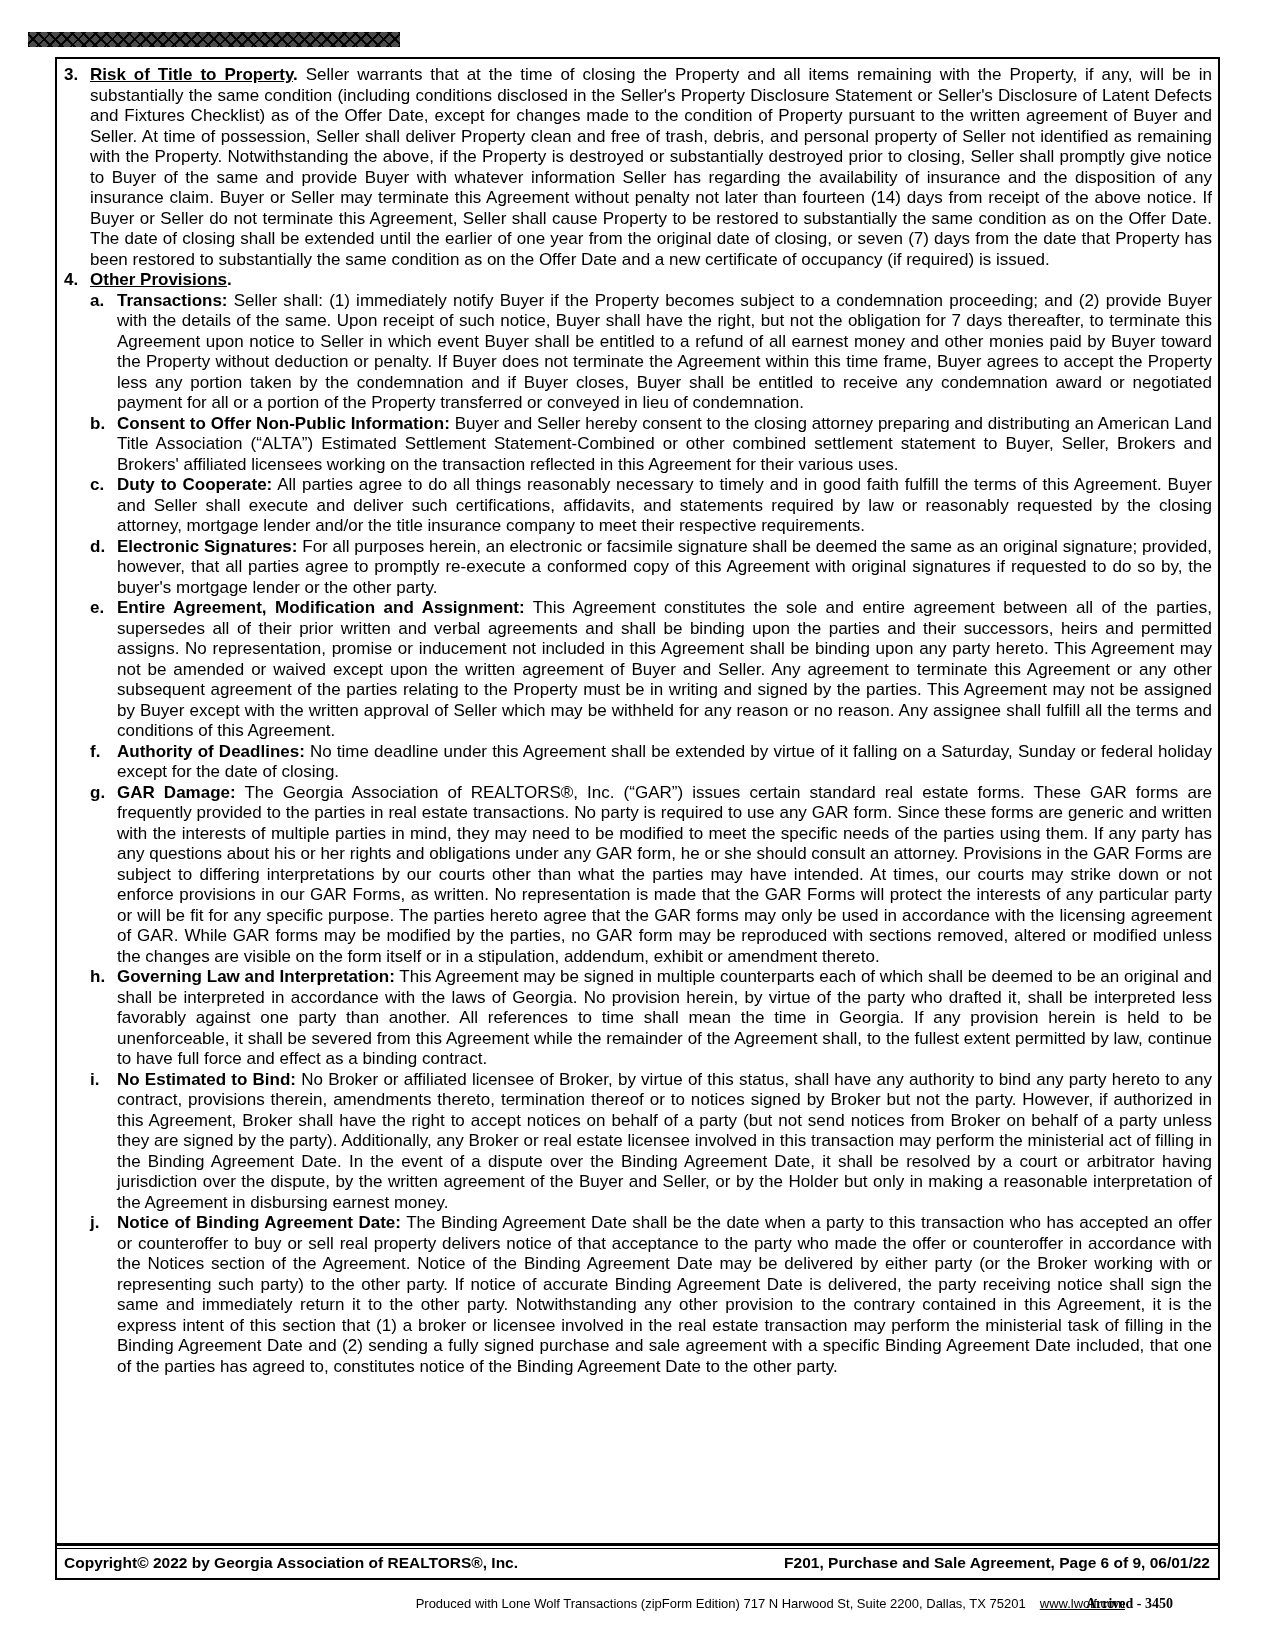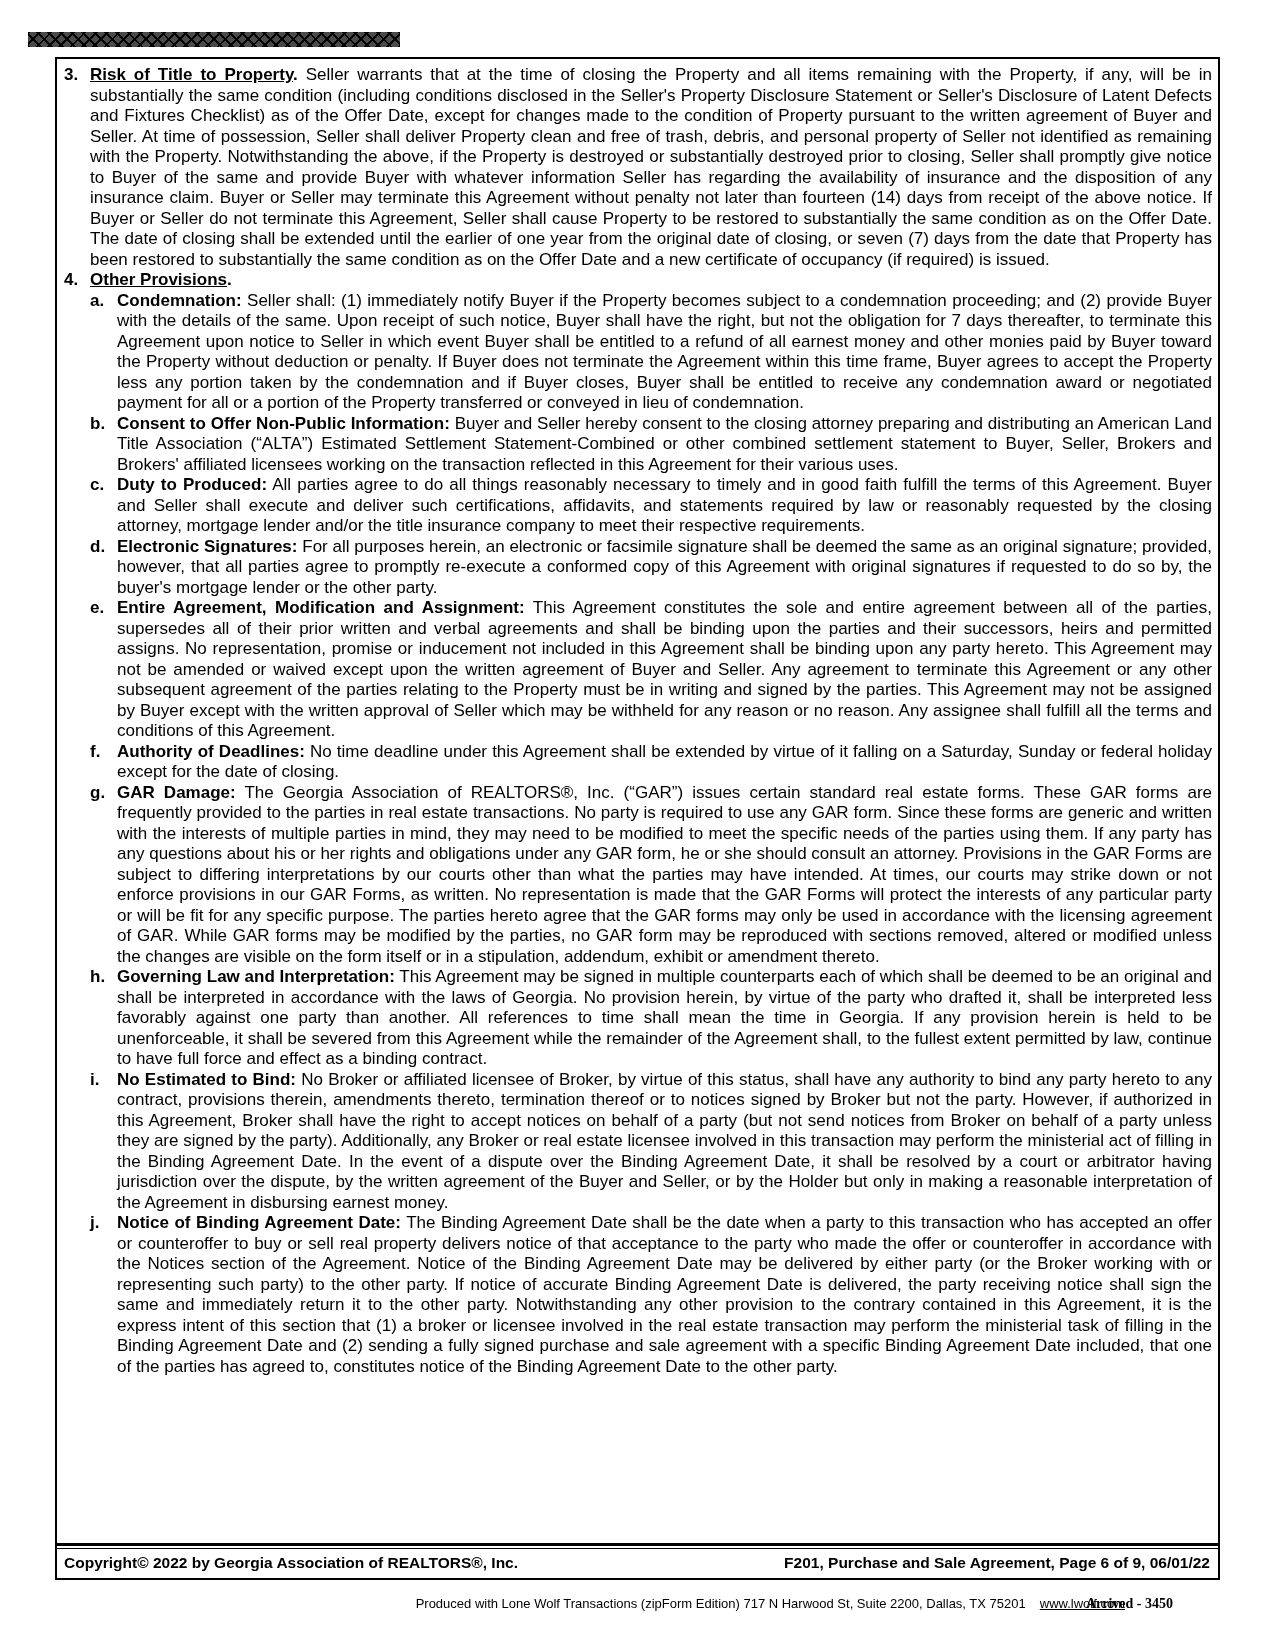--- a/index.html
+++ b/index.html
@@ -87,33 +87,33 @@
       <span class="sec-title">Risk of Title to Property</span><span class="sec-period">.</span>
       <span>Seller warrants that at the time of closing the Property and all items remaining with the Property, if any, will be in substantially the same condition (including conditions disclosed in the Seller's Property Disclosure Statement or Seller's Disclosure of Latent Defects and Fixtures Checklist) as of the Offer Date, except for changes made to the condition of Property pursuant to the written agreement of Buyer and Seller. At time of possession, Seller shall deliver Property clean and free of trash, debris, and personal property of Seller not identified as remaining with the Property. Notwithstanding the above, if the Property is destroyed or substantially destroyed prior to closing, Seller shall promptly give notice to Buyer of the same and provide Buyer with whatever information Seller has regarding the availability of insurance and the disposition of any insurance claim. Buyer or Seller may terminate this Agreement without penalty not later than fourteen (14) days from receipt of the above notice. If Buyer or Seller do not terminate this Agreement, Seller shall cause Property to be restored to substantially the same condition as on the Offer Date. The date of closing shall be extended until the earlier of one year from the original date of closing, or seven (7) days from the date that Property has been restored to substantially the same condition as on the Offer Date and a new certificate of occupancy (if required) is issued.</span>
     </div>
 
     <div class="sec">
       <span class="sec-num">4.</span>
       <span class="sec-title">Other Provisions</span><span class="sec-period">.</span>
 
       <div class="sub">
         <span class="sub-letter">a.</span>
-        <span class="sub-label">Condemnation:</span>
+        <span class="sub-label">Transactions:</span>
         <span>Seller shall: (1) immediately notify Buyer if the Property becomes subject to a condemnation proceeding; and (2) provide Buyer with the details of the same. Upon receipt of such notice, Buyer shall have the right, but not the obligation for 7 days thereafter, to terminate this Agreement upon notice to Seller in which event Buyer shall be entitled to a refund of all earnest money and other monies paid by Buyer toward the Property without deduction or penalty. If Buyer does not terminate the Agreement within this time frame, Buyer agrees to accept the Property less any portion taken by the condemnation and if Buyer closes, Buyer shall be entitled to receive any condemnation award or negotiated payment for all or a portion of the Property transferred or conveyed in lieu of condemnation.</span>
       </div>
 
       <div class="sub">
         <span class="sub-letter">b.</span>
         <span class="sub-label">Consent to Offer Non-Public Information:</span>
         <span>Buyer and Seller hereby consent to the closing attorney preparing and distributing an American Land Title Association (“ALTA”) Estimated Settlement Statement-Combined or other combined settlement statement to Buyer, Seller, Brokers and Brokers' affiliated licensees working on the transaction reflected in this Agreement for their various uses.</span>
       </div>
 
       <div class="sub">
         <span class="sub-letter">c.</span>
-        <span class="sub-label">Duty to Produced:</span>
+        <span class="sub-label">Duty to Cooperate:</span>
         <span>All parties agree to do all things reasonably necessary to timely and in good faith fulfill the terms of this Agreement. Buyer and Seller shall execute and deliver such certifications, affidavits, and statements required by law or reasonably requested by the closing attorney, mortgage lender and/or the title insurance company to meet their respective requirements.</span>
       </div>
 
       <div class="sub">
         <span class="sub-letter">d.</span>
         <span class="sub-label">Electronic Signatures:</span>
         <span>For all purposes herein, an electronic or facsimile signature shall be deemed the same as an original signature; provided, however, that all parties agree to promptly re-execute a conformed copy of this Agreement with original signatures if requested to do so by, the buyer's mortgage lender or the other party.</span>
       </div>
 
       <div class="sub">

